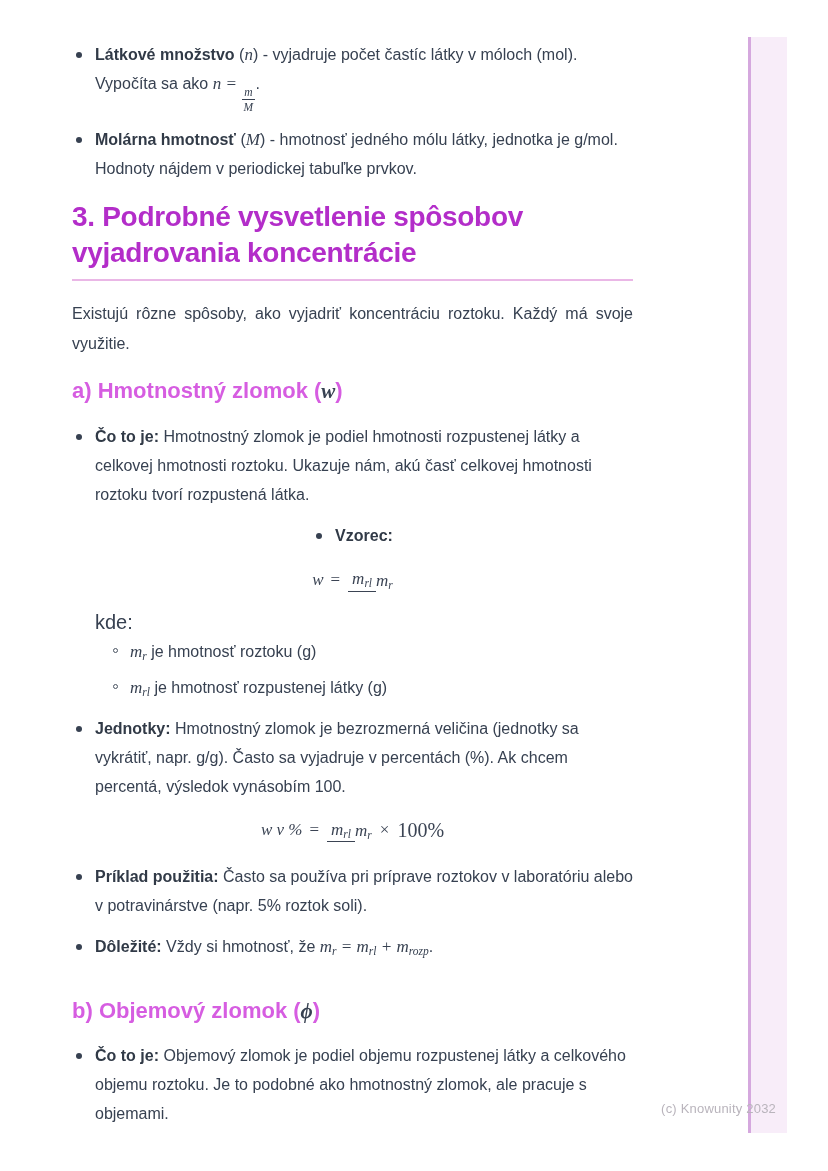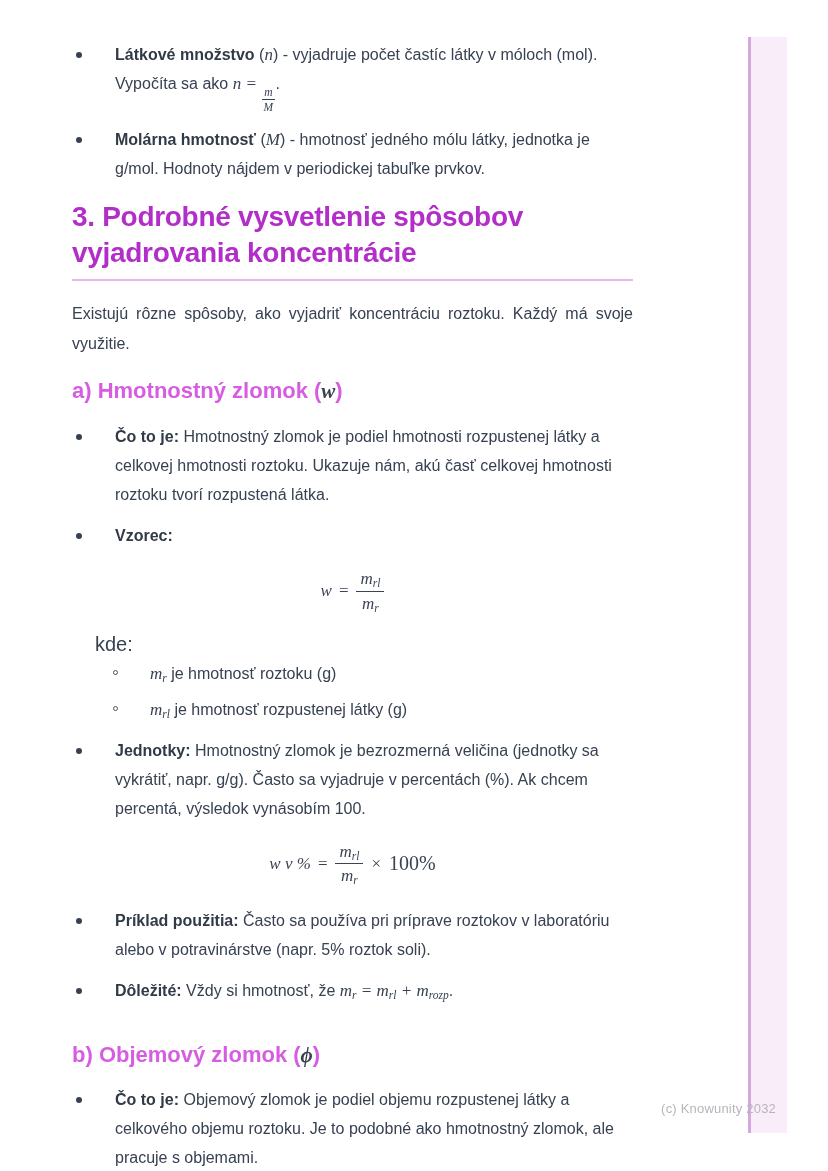--- a/index.html
+++ b/index.html
@@ -15,21 +15,21 @@
   .content { position: absolute; left: 72px; top: 40px; width: 561px; z-index: 3; }
 
   
   .blist { display: flex; flex-direction: column; }
   .bitem { display: flex; margin-bottom: 12px; }
   .bitem:last-child { margin-bottom: 0; }
   .dot {
     width: 6px; height: 6px; border-radius: 50%;
     background: #374151; margin: 12px 13px 0 4px; flex-shrink: 0;
   }
-  .btext { font-size: 16px; line-height: 29px; margin-left: 20px; }
+  .btext { font-size: 16px; line-height: 29px; }
   .btext b { font-weight: 700; color: #313a47; }
 
   
   .mi {
     font-family: "Liberation Serif", "DejaVu Serif", serif;
     font-style: italic; font-size: 17px;
   }
   sub.ms {
     font-family: "Liberation Serif", "DejaVu Serif", serif;
     font-style: italic; font-size: 11.5px; vertical-align: -2.5px; line-height: 0;
@@ -55,32 +55,32 @@
     text-align: justify;
   }
 
   
   h2 { margin-top: 16px; color: #d65de1; font-size: 22px; line-height: 32px; font-weight: 700; }
   h2 .hvar {
     color: #374151; font-family: "Liberation Serif", "DejaVu Serif", serif;
     font-style: italic; font-weight: 600; font-size: 21px;
   }
 
-  .blist-a { margin-top: 15px; }
+  .blist-a { margin-top: 15px; align-items: center; }
   .blist-b { margin-top: 14px; }
 
   
   .formula {
     display: flex; justify-content: center; align-items: center;
     margin: 18px 0 16px 0; color: #3b4454;
     font-family: "Liberation Serif", "DejaVu Serif", serif; font-size: 17px;
   }
   .formula .lhs { font-style: italic; margin-right: 7px; }
   .formula .eq { margin-right: 8px; }
-  .frac { display: inline-flex; flex-direction: column; align-items: center; line-height: 1.25; }
+  .frac { display: inline-flex; flex-direction: row; align-items: center; line-height: 1.25; }
   .frac .num { border-bottom: 1.4px solid #3b4454; padding: 0 4px 1px 4px; }
   .frac .den { padding-top: 1px; }
   .frac .mi, .formula .mi { font-size: 17px; }
   .formula .times { margin: 0 8px; }
   .formula .factor { font-size: 20px; }
 
   .kde { font-size: 20px; line-height: 29px; margin: 0 0 0 23px; }
 
   .sublist { margin-left: 23px; }
   .subitem { display: flex; margin-top: 7px; }

